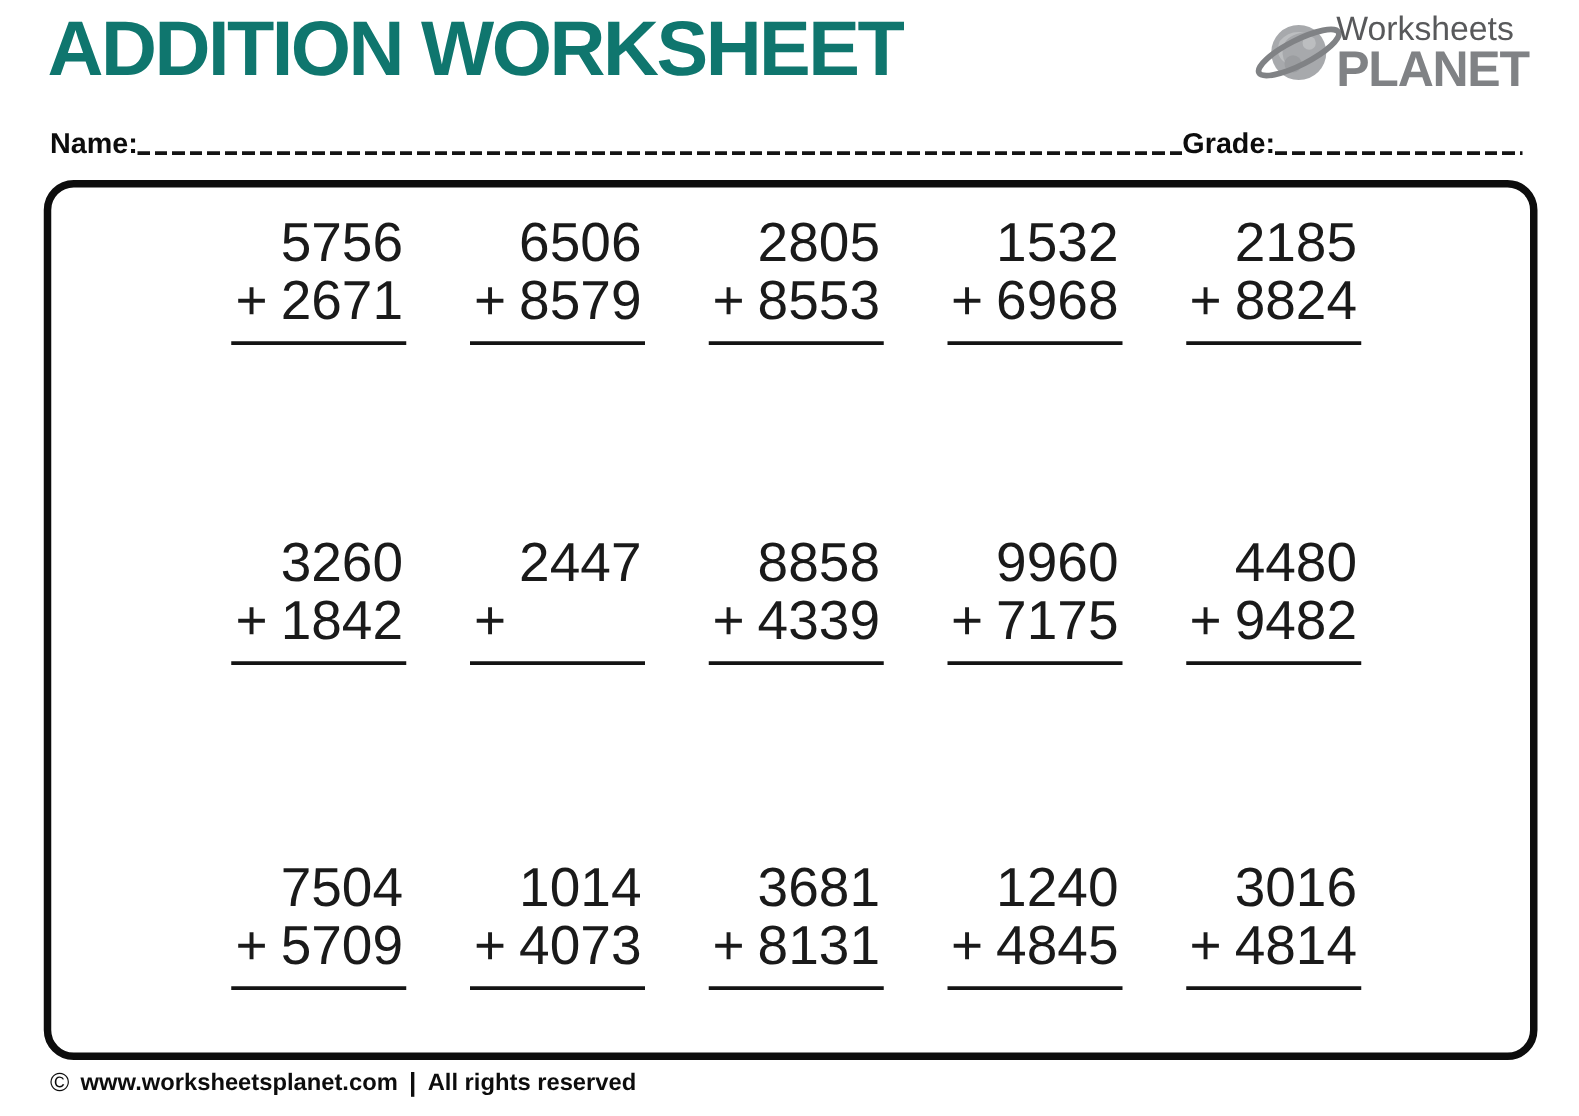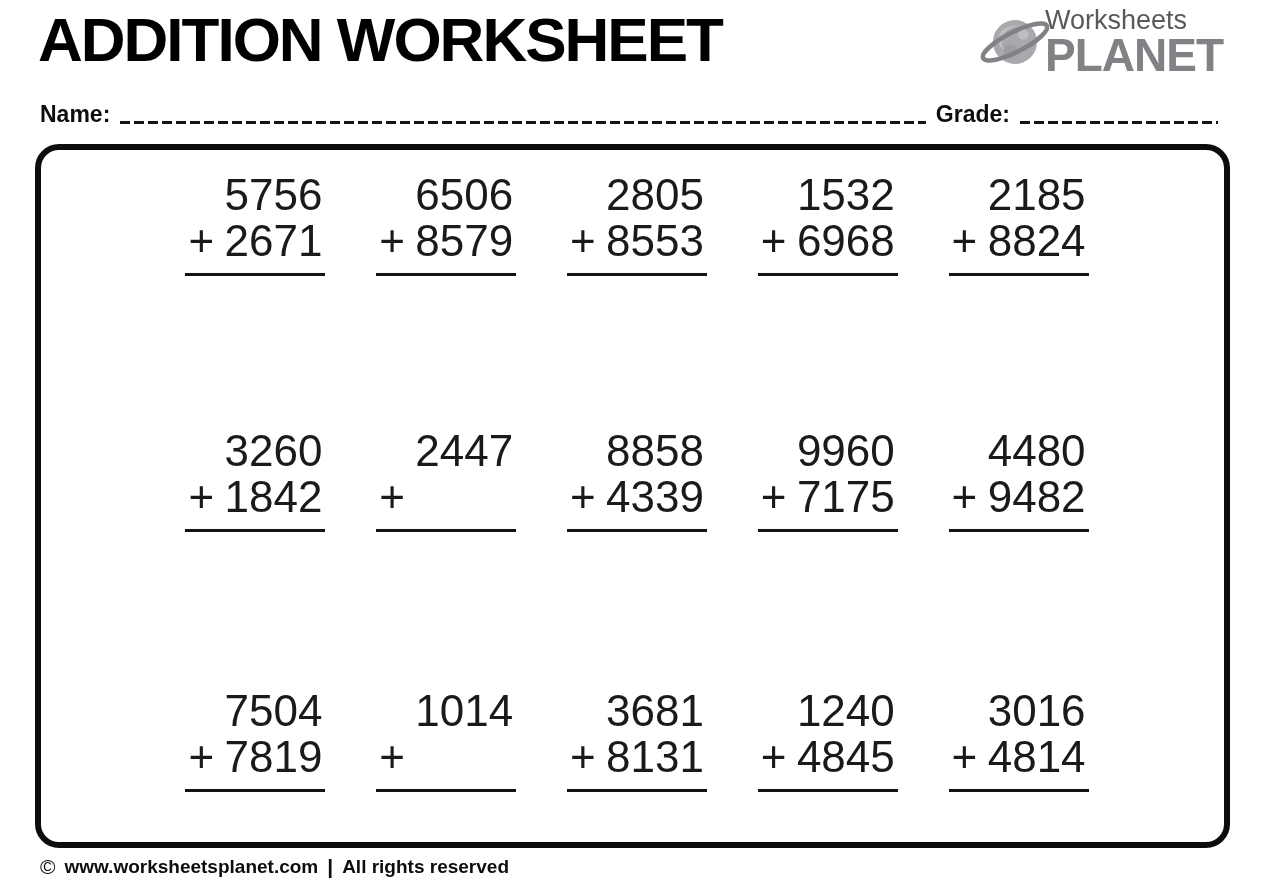--- a/index.html
+++ b/index.html
@@ -15,56 +15,55 @@
   }
 
   
   .main-title {
     position: absolute;
     left: 38px;
     top: 4px;
     font-size: 62px;
     font-weight: 900;
     letter-spacing: -2px;
-    color: #000000;
+    color: #0f766e;
     white-space: nowrap;
   }
 
   .logo {
     position: absolute;
     right: 40px;
     top: 4px;
     display: flex;
     align-items: center;
   }
   .logo-planet { width: 76px; height: 76px; flex: 0 0 auto; }
   .logo-text { margin-left: -8px; display: flex; flex-direction: column; }
   .logo-line1 {
     font-size: 27px;
     font-weight: 400;
     color: #58595b;
     line-height: 1.0;
   }
   .logo-line2 {
-    font-size: 46px;
+    font-size: 40px;
     font-weight: 900;
     color: #808285;
     line-height: 0.95;
     letter-spacing: -1px;
   }
 
   
   .fields-row {
     position: absolute;
     left: 40px;
     right: 45px;
     top: 101px;
     display: flex;
     align-items: flex-end;
-    gap: 10px;
     font-size: 23px;
     font-weight: 700;
     color: #0d0d0d;
   }
   .blank-line {
     height: 3px;
     background: repeating-linear-gradient(90deg, #141414 0 10px, transparent 10px 14px);
     margin-bottom: 4px;
   }
   .name-line { flex: 1 1 auto; }
@@ -226,28 +225,29 @@
         <div class="addend-bottom">
           <span>+</span>
           <span>9482</span>
         </div>
       </div>
 
       <div class="problem">
         <div class="addend-top">7504</div>
         <div class="addend-bottom">
           <span>+</span>
-          <span>7819</span>
+          <span>5709</span>
         </div>
       </div>
 
       <div class="problem">
         <div class="addend-top">1014</div>
         <div class="addend-bottom">
           <span>+</span>
+          <span>4073</span>
         </div>
       </div>
 
       <div class="problem">
         <div class="addend-top">3681</div>
         <div class="addend-bottom">
           <span>+</span>
           <span>8131</span>
         </div>
       </div>

